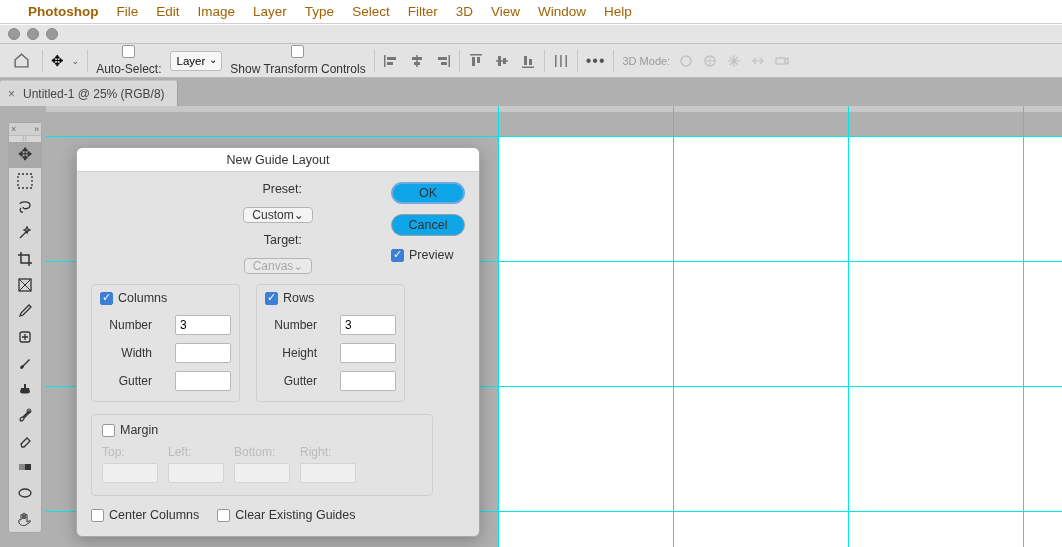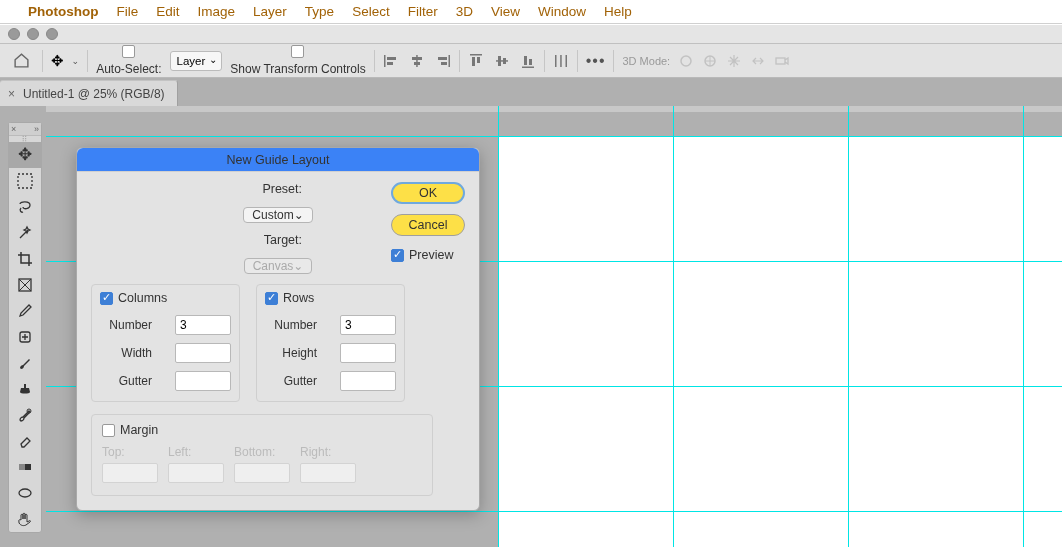--- a/index.html
+++ b/index.html
@@ -47,28 +47,28 @@
 
 .canvas-area { position: absolute; top: 106px; left: 46px; right: 0; bottom: 0; background: #b0b0b0; }
 .canvas-area::before { content: ""; position: absolute; top: 0; left: 0; right: 0; height: 6px; background: #c8c8c8; }
 .canvas { position: absolute; top: 30px; left: 452px; width: 608px; height: 440px; background: #fff; }
 
 .guide-v { position: absolute; top: 0; bottom: 0; width: 1px; background: #00e5e5; }
 .guide-h { position: absolute; left: 0; right: 0; height: 1px; background: #00e5e5; }
 
 
 .dialog { position: absolute; top: 147px; left: 76px; width: 404px; background: #e3e3e3; border: 1px solid #a9a9a9; border-radius: 6px; box-shadow: 0 4px 16px rgba(0,0,0,0.25); font-size: 12.5px; color: #333; }
-.dialog-title { height: 24px; display: flex; align-items: center; justify-content: center; font-size: 12.5px; font-weight: 500; border-bottom: 1px solid #d0d0d0; background: #3b82f6; border-radius: 6px 6px 0 0; }
+.dialog-title { height: 24px; display: flex; align-items: center; justify-content: center; font-size: 12.5px; font-weight: 500; border-bottom: 1px solid #d0d0d0; background: #ffffff; border-radius: 6px 6px 0 0; }
 .dialog-body { padding: 10px 14px 14px 14px; position: relative; }
 .row { display: flex; align-items: center; gap: 11px; margin-bottom: 10px; flex-direction: column; }
 .row-label { width: 48px; text-align: right; }
 .select { flex: 1; height: 22px; border: 1px solid #b5b5b5; border-radius: 4px; background: #f4f4f4; padding: 0 8px; display: flex; align-items: center; justify-content: space-between; font-size: 12px; max-width: 230px; }
 .select.disabled { color: #aaa; background: #e9e9e9; }
 .dlg-buttons { position: absolute; top: 10px; right: 14px; display: flex; flex-direction: column; gap: 10px; align-items: stretch; width: 74px; }
-.dlg-btn { height: 22px; border: 1px solid #9f9f9f; background: #fde047; border-radius: 11px; display: flex; align-items: center; justify-content: center; font-size: 12.5px; cursor: default; }
+.dlg-btn { height: 22px; border: 1px solid #9f9f9f; background: #0ea5e9; border-radius: 11px; display: flex; align-items: center; justify-content: center; font-size: 12.5px; cursor: default; }
 .dlg-btn.primary { border: 2px solid #6fa9de; }
 .preview-check { display: flex; align-items: center; gap: 5px; font-size: 12.5px; margin-top: 2px; }
 
 .groups { display: flex; gap: 16px; margin-top: 4px; width: 286px; }
 .group { flex: 1; border: 1px solid #cfcfcf; border-radius: 4px; padding: 6px 8px 10px 8px; display: flex; flex-direction: column; gap: 8px; }
 .group-title { display: flex; align-items: center; gap: 5px; font-size: 12.5px; margin-bottom: 2px; }
 .field-row { display: flex; align-items: center; gap: 23px; }
 .field-row label { width: 52px; text-align: right; font-size: 12px; }
 .field-row input { width: 56px; height: 20px; border: 1px solid #b8b8b8; border-radius: 2px; padding: 0 4px; font-size: 12px; background: #fff; }
 
@@ -388,14 +388,24 @@
             <label>Bottom:</label>
             <input disabled="" style="">
           </div>
         <div class="margin-col">
             <label>Right:</label>
             <input disabled="" style="">
           </div>
       </div>
     </div>
 
+    <div class="bottom-checks">
+      <label>
+          <span class="cb"></span>
+          <span>Center Columns</span>
+        </label>
+      <label>
+          <span class="cb"></span>
+          <span>Clear Existing Guides</span>
+        </label>
+    </div>
   </div>
 </div>
 
 </body></html>

